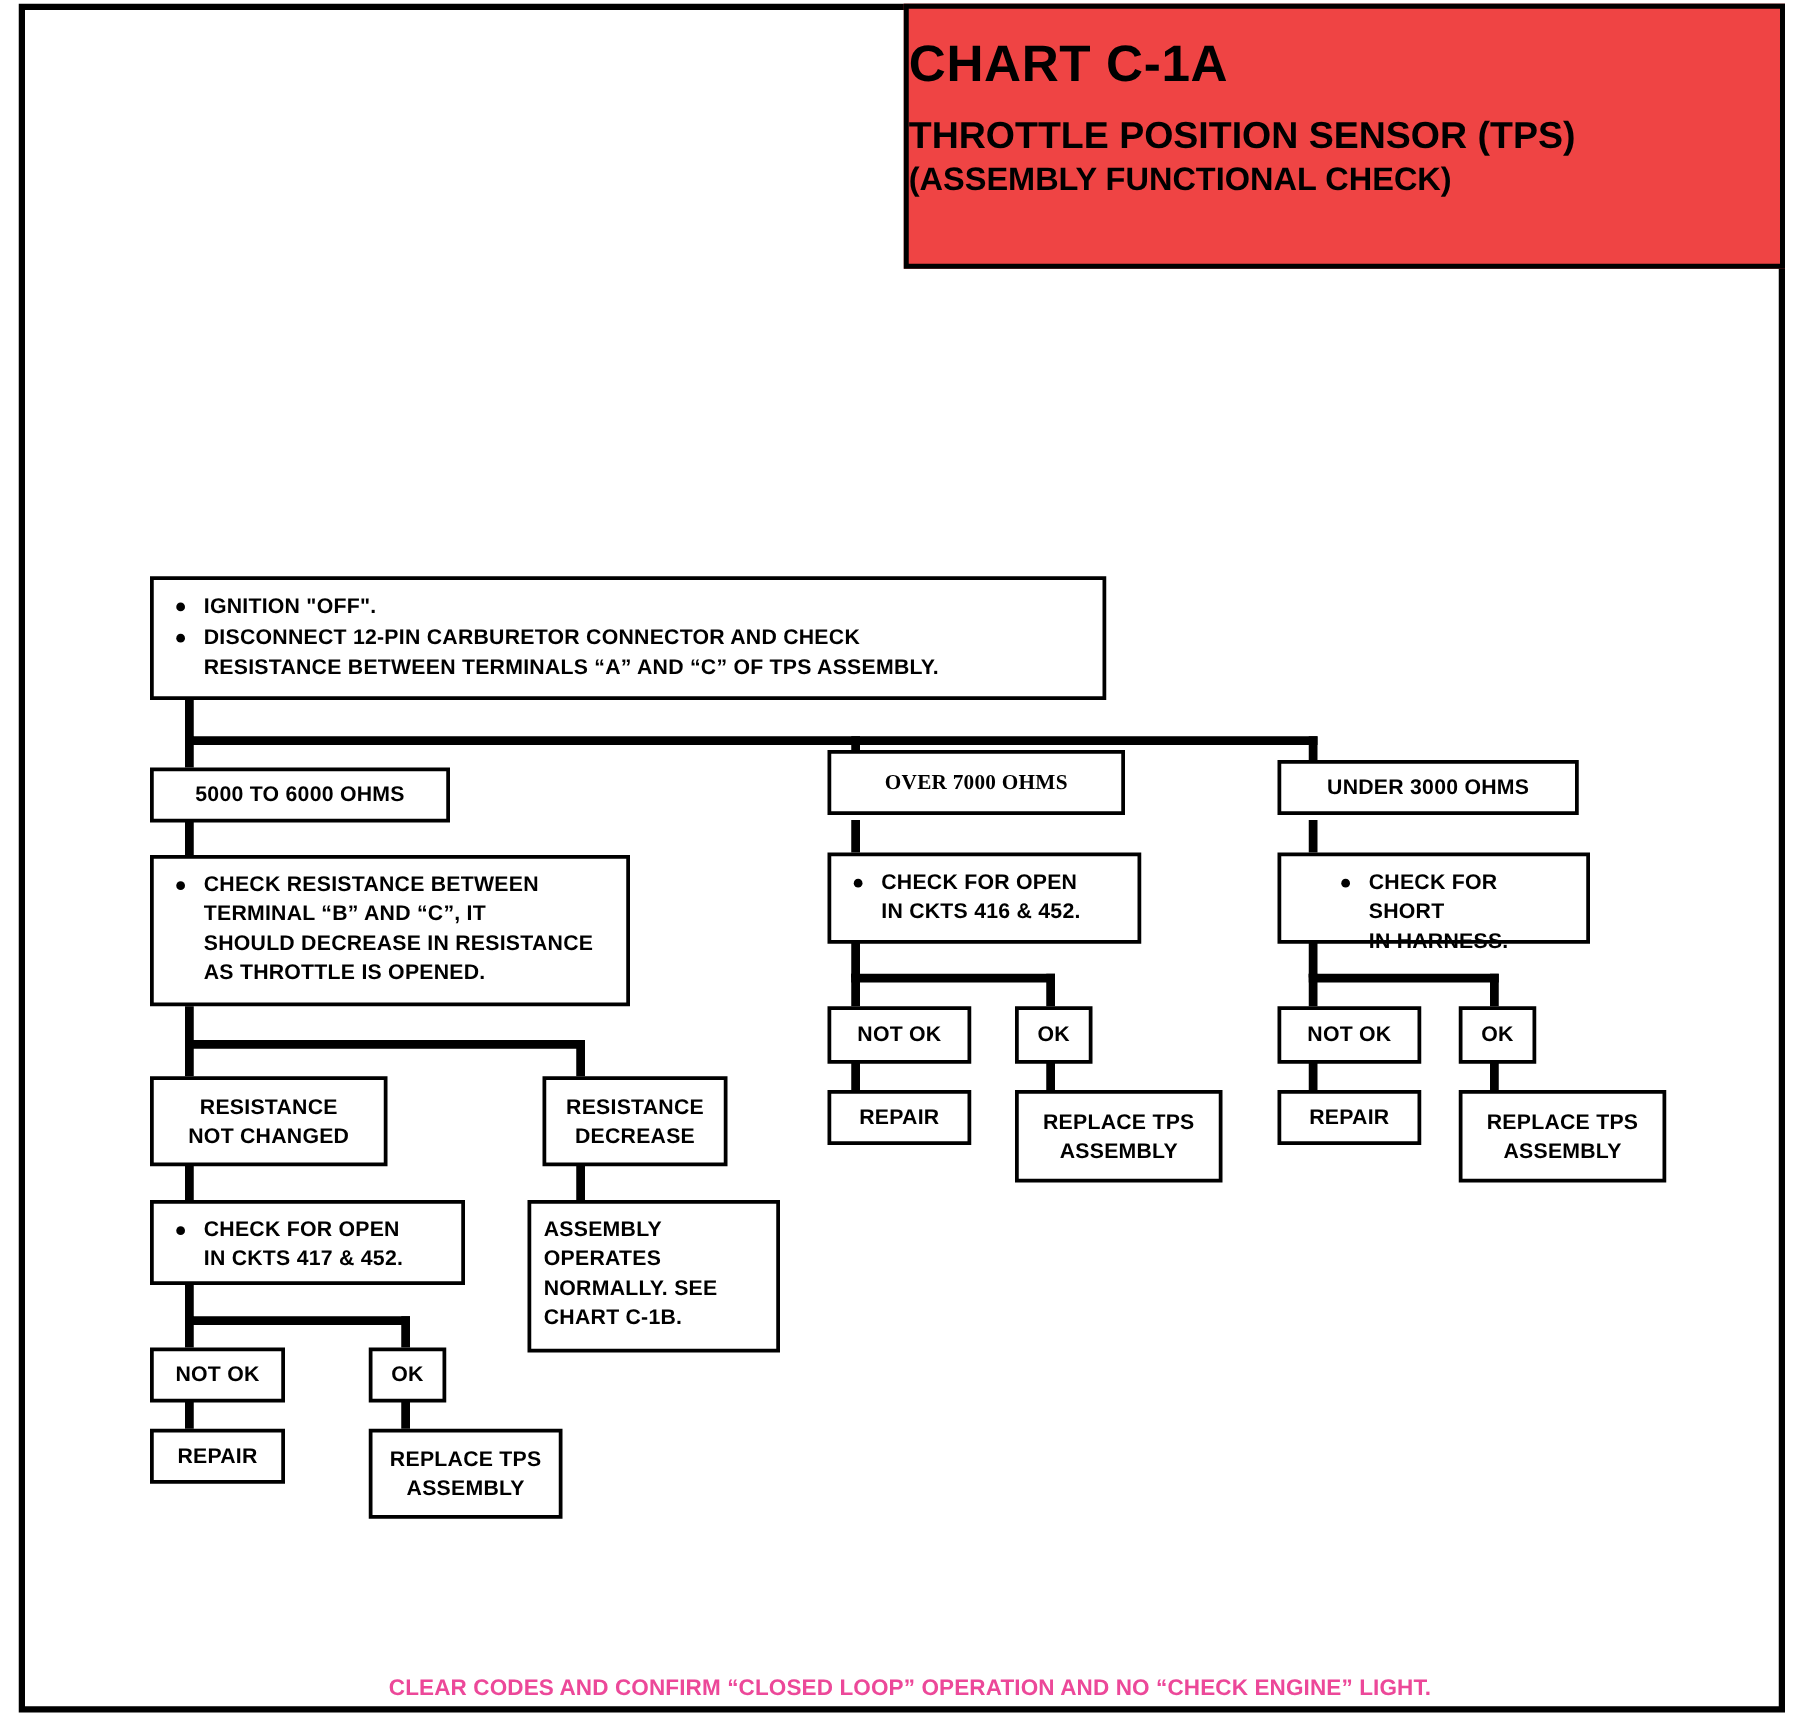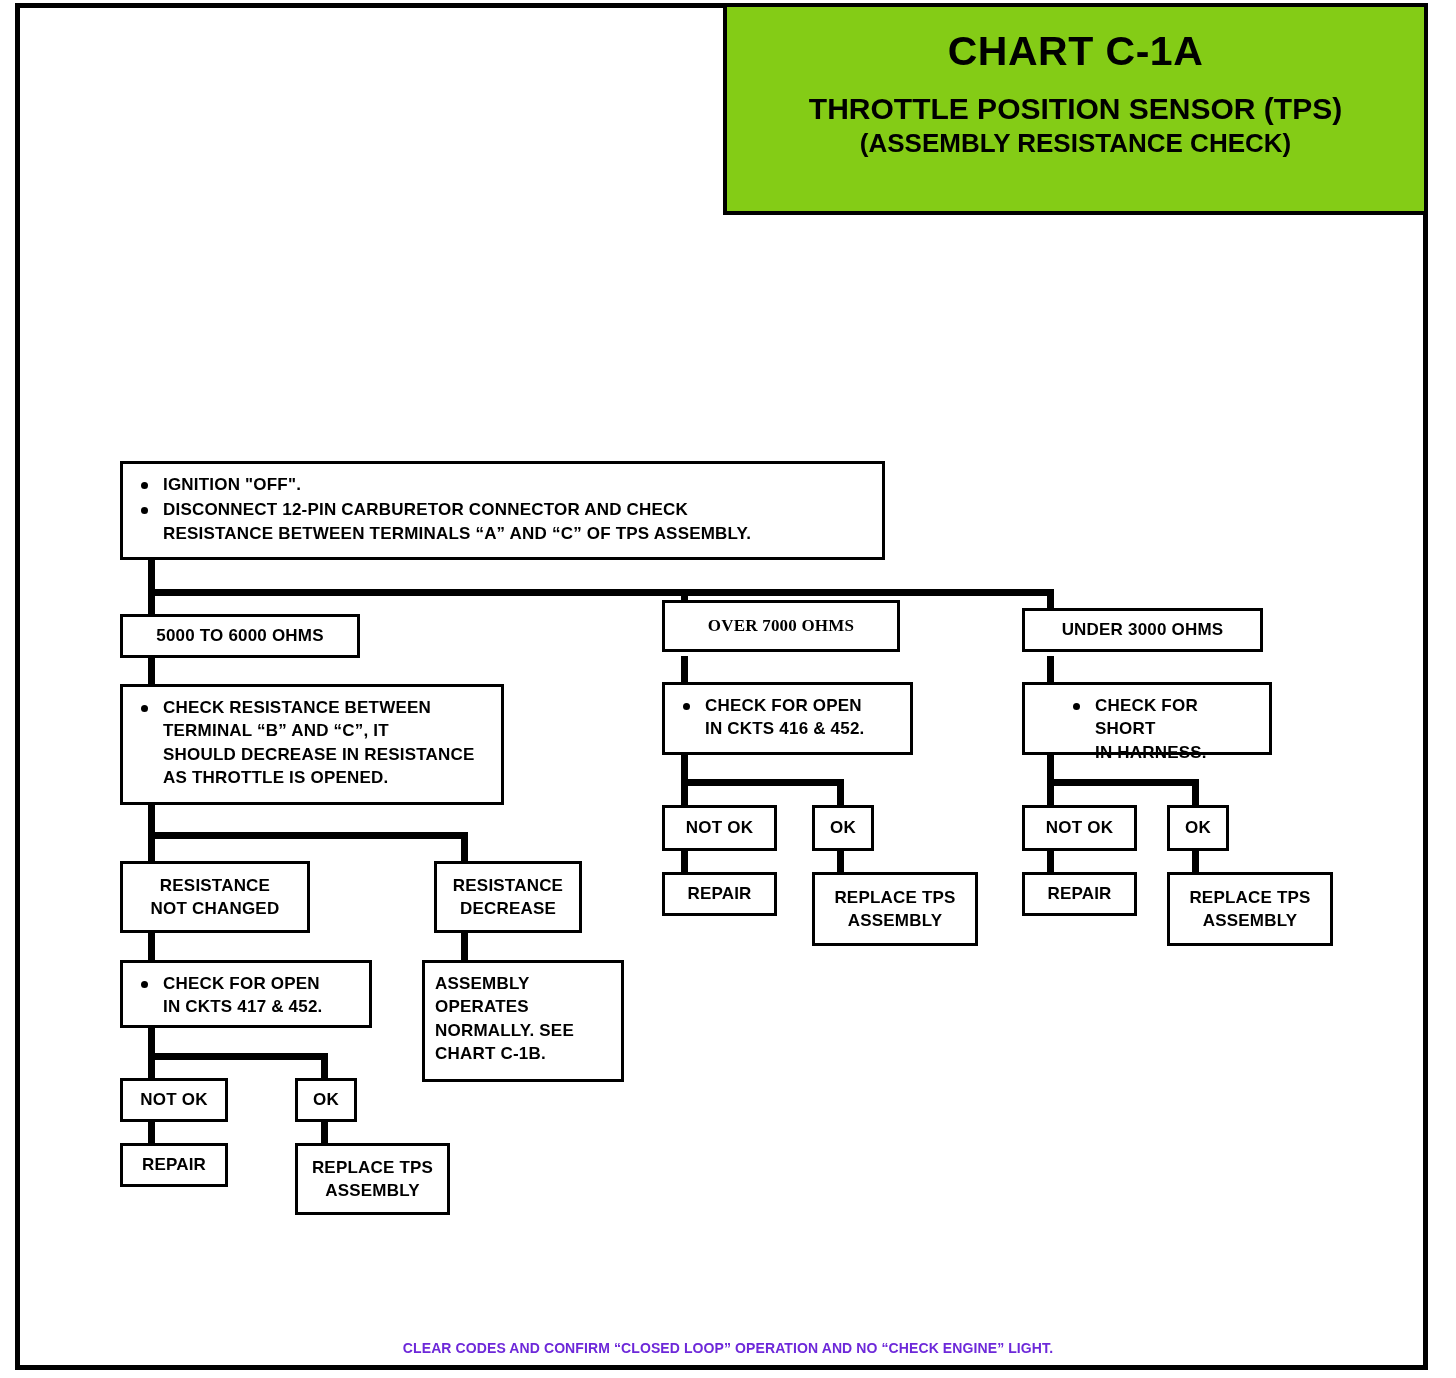--- a/index.html
+++ b/index.html
@@ -27,22 +27,21 @@
   }
   
   .title-block {
     position: absolute;
     left: 723px;
     top: 3px;
     width: 705px;
     height: 212px;
     border: 4px solid #000;
     box-sizing: border-box;
-    background: #84cc16;
-    text-align: center;
+    background: #ef4444;
     color: #000;
   }
   .title-main {
     font-size: 41px;
     font-weight: bold;
     letter-spacing: 0.5px;
     margin-top: 22px;
     line-height: 1.1;
   }
   .title-sub1 {
@@ -106,37 +105,37 @@
     position: absolute;
     background: #000;
   }
   
   .footer-text {
     position: absolute;
     left: 0;
     top: 1340px;
     width: 1456px;
     text-align: center;
-    font-size: 14px;
-    font-weight: bold;
-    color: #6d28d9;
+    font-size: 18px;
+    font-weight: bold;
+    color: #ec4899;
     letter-spacing: 0.1px;
   }
 </style>
 </head>
 <body>
 
 <div id="canvas">
 
   <div class="frame"></div>
 
   <div class="title-block">
     <div class="title-main">CHART C-1A</div>
     <div class="title-sub1">THROTTLE POSITION SENSOR (TPS)</div>
-    <div class="title-sub2">(ASSEMBLY RESISTANCE CHECK)</div>
+    <div class="title-sub2">(ASSEMBLY FUNCTIONAL CHECK)</div>
   </div>
 
   <div class="box pad" style="left:120px; top:461px; width:765px; height:99px;">
     <ul class="bullets">
       <li>IGNITION "OFF".</li>
       <li>DISCONNECT 12-PIN CARBURETOR CONNECTOR AND CHECK
 RESISTANCE BETWEEN TERMINALS “A” AND “C” OF TPS ASSEMBLY.</li>
     </ul>
   </div>
 

